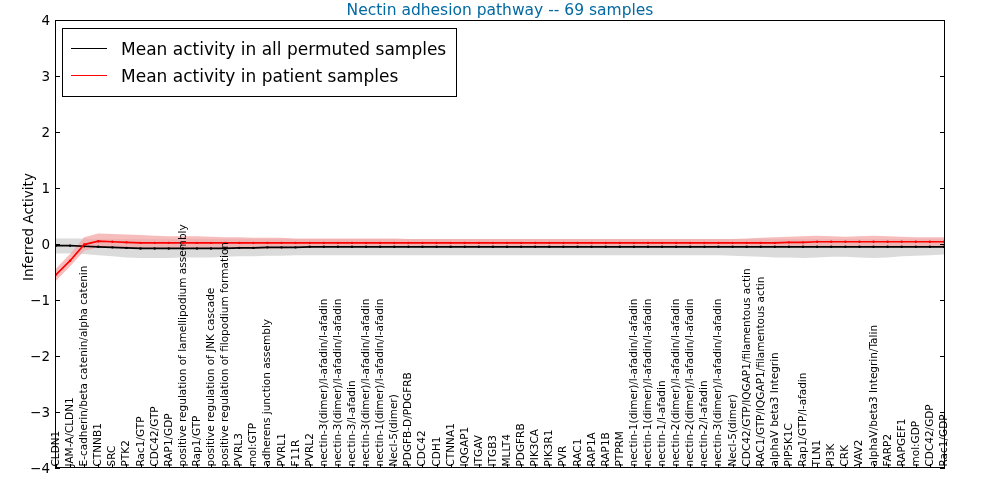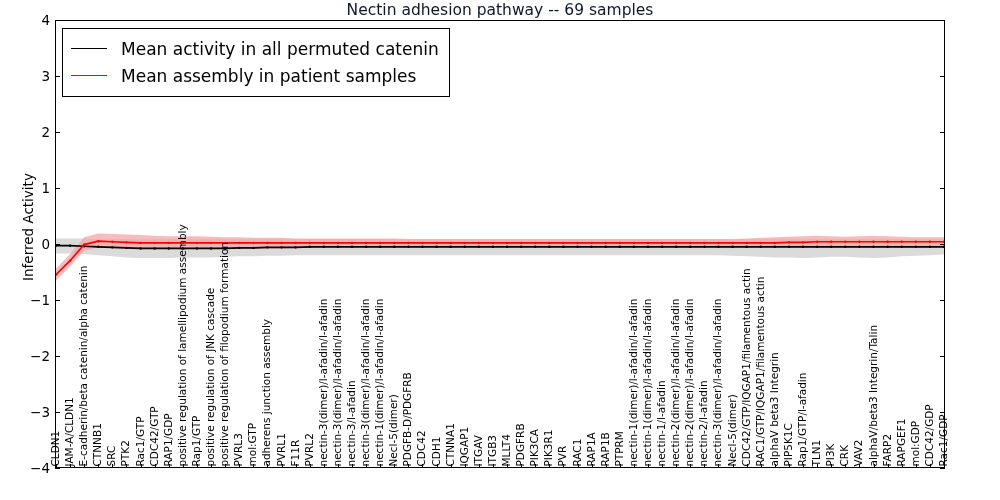--- a/index.html
+++ b/index.html
@@ -17,21 +17,21 @@
     left: 0; top: 0;
     width: 1000px; height: 500px;
   }
   
   #chart-title {
     position: absolute;
     left: 55px; top: 0px;
     width: 890px;
     text-align: center;
     font-size: 15.5px;
-    color: #0f172a;
+    color: #0369a1;
     line-height: 20px;
     white-space: nowrap;
   }
   
   #plot-frame {
     position: absolute;
     left: 55px; top: 20px;
     width: 890px; height: 448px;
     border: 1px solid #000000;
     box-sizing: border-box;
@@ -438,21 +438,21 @@
       <div class="xtick-label" style="left: 864.81px;">mol:GDP</div>
       <div class="xtick-mark" style="left: 874.905px;"></div>
       <div class="xtick-label" style="left: 878.905px;">CDC42/GDP</div>
       <div class="xtick-mark" style="left: 889px;"></div>
       <div class="xtick-label" style="left: 893px;">Rac1/GDP</div>
     </div>
 
   <div id="legend">
       <div class="legend-row">
         <span class="legend-swatch" style="border-top-color: rgb(0, 0, 0);"></span>
-        <span class="legend-text">Mean activity in all permuted catenin</span>
+        <span class="legend-text">Mean activity in all permuted samples</span>
       </div>
       <div class="legend-row">
         <span class="legend-swatch" style="border-top-color: rgb(255, 0, 0);"></span>
-        <span class="legend-text">Mean assembly in patient samples</span>
+        <span class="legend-text">Mean activity in patient samples</span>
       </div>
     </div>
 
 </div>
 
 </body></html>

